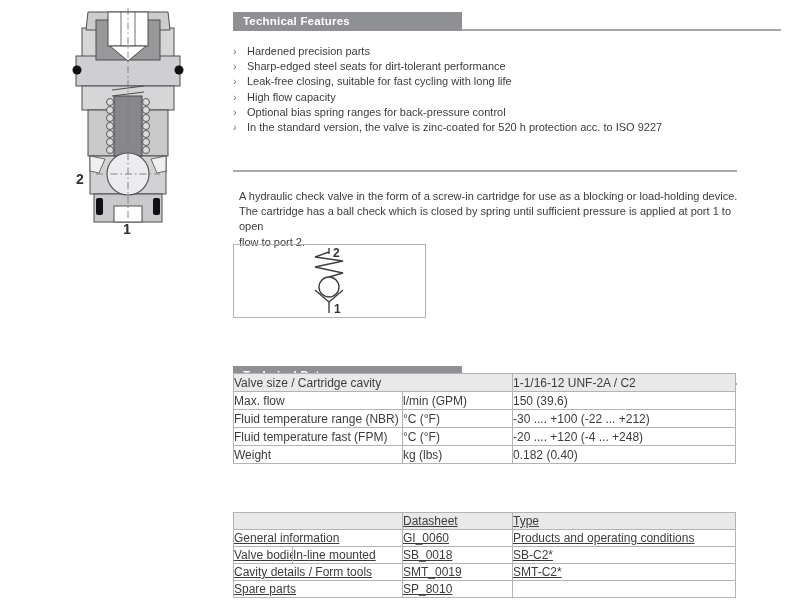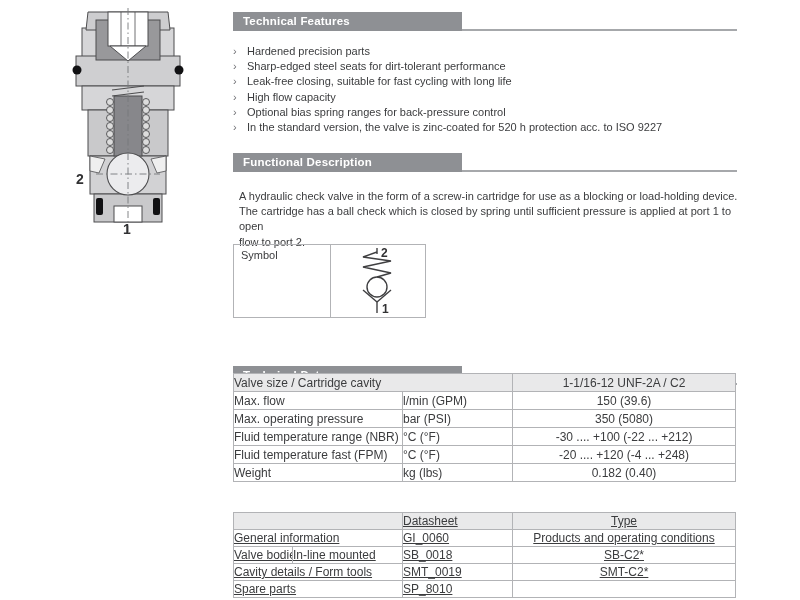--- a/index.html
+++ b/index.html
@@ -25,21 +25,21 @@
   .symbol-box .cell-symbol{flex:1;display:flex;align-items:center;justify-content:center;}
   
   table.tbl{position:absolute;left:233px;border-collapse:collapse;table-layout:fixed;
             width:502px;font-size:12px;color:#3b3c3e;}
   table.tbl td{border:1px solid #b2b3b6;padding:0;overflow:hidden;white-space:nowrap;}
   #tech-table{top:373px;}
   #tech-table td{height:17px;}
   #ref-table{top:512px;}
   #ref-table td{height:16px;text-decoration:underline;}
   td.l{text-align:left;padding-left:6px;}
-  td.c{text-align:center;}
+  td.c{text-align:left;}
   td.hdr{background:#e9e9ea;}
   
   .drawing{position:absolute;left:60px;top:6px;}
   svg text{font-family:"Liberation Sans",sans-serif;}
 </style>
 </head>
 <body>
 
 <div class="page">
 
@@ -106,21 +106,21 @@
 
     <g stroke="#77787a" stroke-width="0.9" stroke-dasharray="7 3 1.5 3">
       <line x1="68" y1="2" x2="68" y2="226"></line>
       <line x1="36" y1="168" x2="100" y2="168"></line>
     </g>
 
     <text x="20" y="178" text-anchor="middle" font-size="14" font-weight="bold" fill="#313133">2</text>
     <text x="67" y="228" text-anchor="middle" font-size="14" font-weight="bold" fill="#313133">1</text>
   </svg>
 
-  <div class="sec-head" style="top:12px;">
+  <div class="sec-head" style="top:12px;padding-left:44px;">
     <div class="underline"></div>
     <div class="bar">Technical Features</div>
   </div>
 
   <div class="features">
     <div class="row">
       <span class="bullet">›</span>
       <span>Hardened precision parts</span>
     </div>
     <div class="row">
@@ -140,31 +140,29 @@
       <span>Optional bias spring ranges for back-pressure control</span>
     </div>
     <div class="row">
       <span class="bullet">›</span>
       <span>In the standard version, the valve is zinc-coated for 520 h protection acc. to ISO 9227</span>
     </div>
   </div>
 
   <div class="sec-head" style="top:153px;">
     <div class="underline"></div>
-    <div class="bar">Functional Description</div>
   </div>
 
   <div class="para">
     <div>A hydraulic check valve in the form of a screw-in cartridge for use as a blocking or load-holding device.</div>
     <div>The cartridge has a ball check which is closed by spring until sufficient pressure is applied at port 1 to open</div>
     <div>flow to port 2.</div>
   </div>
 
   <div class="symbol-box">
-    <div class="cell-label">Symbol</div>
     <div class="cell-symbol">
       <svg width="92" height="70" viewBox="0 0 92 70">
         <g stroke="#3f3f41" stroke-width="1.4" fill="none">
           <line x1="45" y1="2" x2="45" y2="8"></line>
           <polyline points="45,6 31,11 59,15 31,21 59,27 45,31"></polyline>
           <circle cx="45" cy="41" r="10"></circle>
           <line x1="31" y1="44" x2="45" y2="56"></line>
           <line x1="59" y1="44" x2="45" y2="56"></line>
           <line x1="45" y1="56" x2="45" y2="67"></line>
         </g>
@@ -190,25 +188,20 @@
         <tr>
       <td colspan="2" class="l hdr">Valve size / Cartridge cavity</td>
       <td colspan="2" class="c hdr">1-1/16-12 UNF-2A / C2</td>
     </tr>
     <tr>
       <td class="l">Max. flow</td>
       <td class="l">l/min (GPM)</td>
       <td colspan="2" class="c">150 (39.6)</td>
     </tr>
     <tr>
-      <td class="l">Max. operating pressure</td>
-      <td class="l">bar (PSI)</td>
-      <td colspan="2" class="c">350 (5080)</td>
-    </tr>
-    <tr>
       <td class="l">Fluid temperature range (NBR)</td>
       <td class="l">°C (°F)</td>
       <td colspan="2" class="c">-30 .... +100 (-22 ... +212)</td>
     </tr>
     <tr>
       <td class="l">Fluid temperature fast (FPM)</td>
       <td class="l">°C (°F)</td>
       <td colspan="2" class="c">-20 .... +120 (-4 ... +248)</td>
     </tr>
     <tr>

